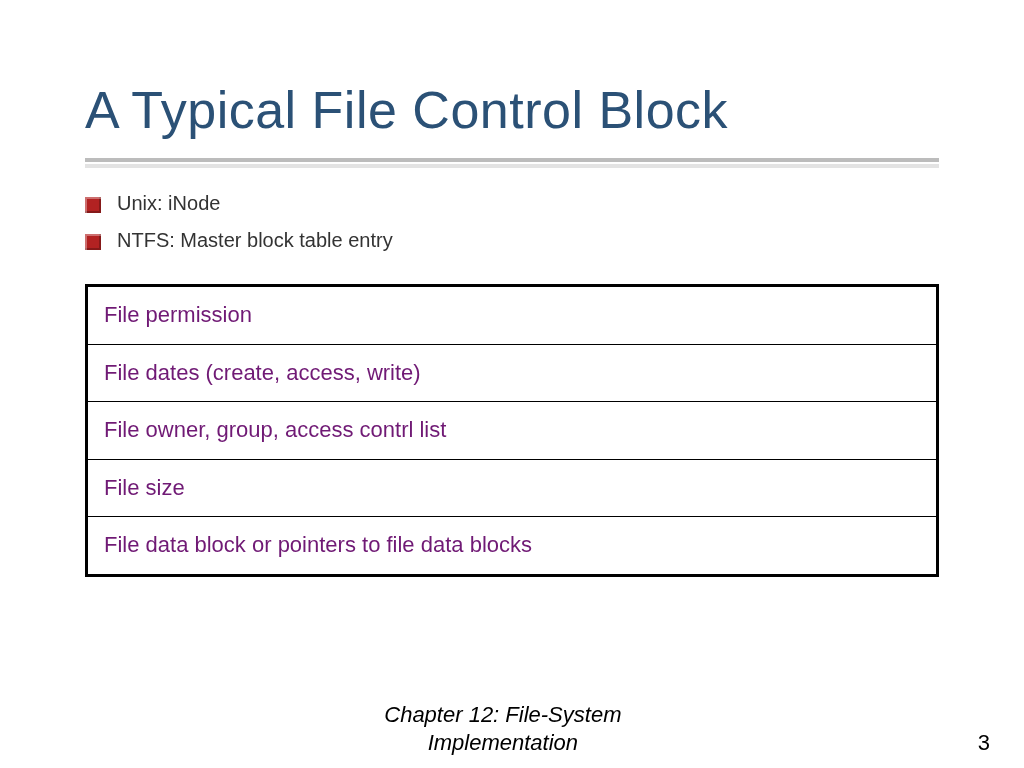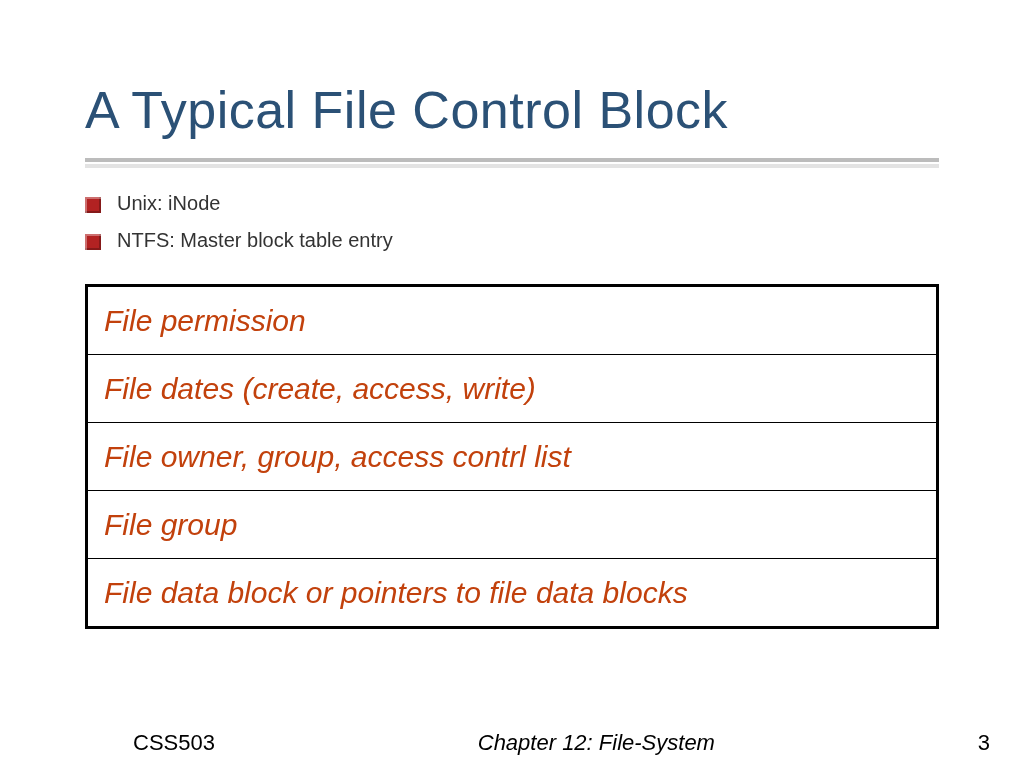--- a/index.html
+++ b/index.html
@@ -57,24 +57,23 @@
       box-shadow: inset 2px 2px 0 0 rgba(255,255,255,0.35), inset -2px -2px 0 0 rgba(0,0,0,0.25);
     }
     .fcb-table {
       border: 3px solid #000;
       width: 100%;
       border-collapse: collapse;
     }
     .fcb-row {
       border: 1.5px solid #000;
       padding: 14px 16px 14px 16px;
-      font-size: 30px;
-      color: #c2410c;
+      font-size: 22px;
+      color: #701a75;
       line-height: 1.3;
-      font-style: italic;
     }
     .footer {
       position: absolute;
       bottom: 12px;
       left: 0;
       width: 100%;
       display: flex;
       align-items: flex-end;
       font-size: 22px;
       color: #000;
@@ -118,28 +117,28 @@
         <tr>
           <td class="fcb-row">File permission</td>
         </tr>
     <tr>
           <td class="fcb-row">File dates (create, access, write)</td>
         </tr>
     <tr>
           <td class="fcb-row">File owner, group, access contrl list</td>
         </tr>
     <tr>
-          <td class="fcb-row">File group</td>
+          <td class="fcb-row">File size</td>
         </tr>
     <tr>
           <td class="fcb-row">File data block or pointers to file data blocks</td>
         </tr>
   </tbody>
     </table>
 </div>
 
 <div class="footer">
-  <div class="footer-left">CSS503</div>
   <div class="footer-center">
     <span>Chapter 12: File-System</span><br>
+    <span>Implementation</span>
   </div>
   <div class="footer-right">3</div>
 </div>
 
 </body></html>

